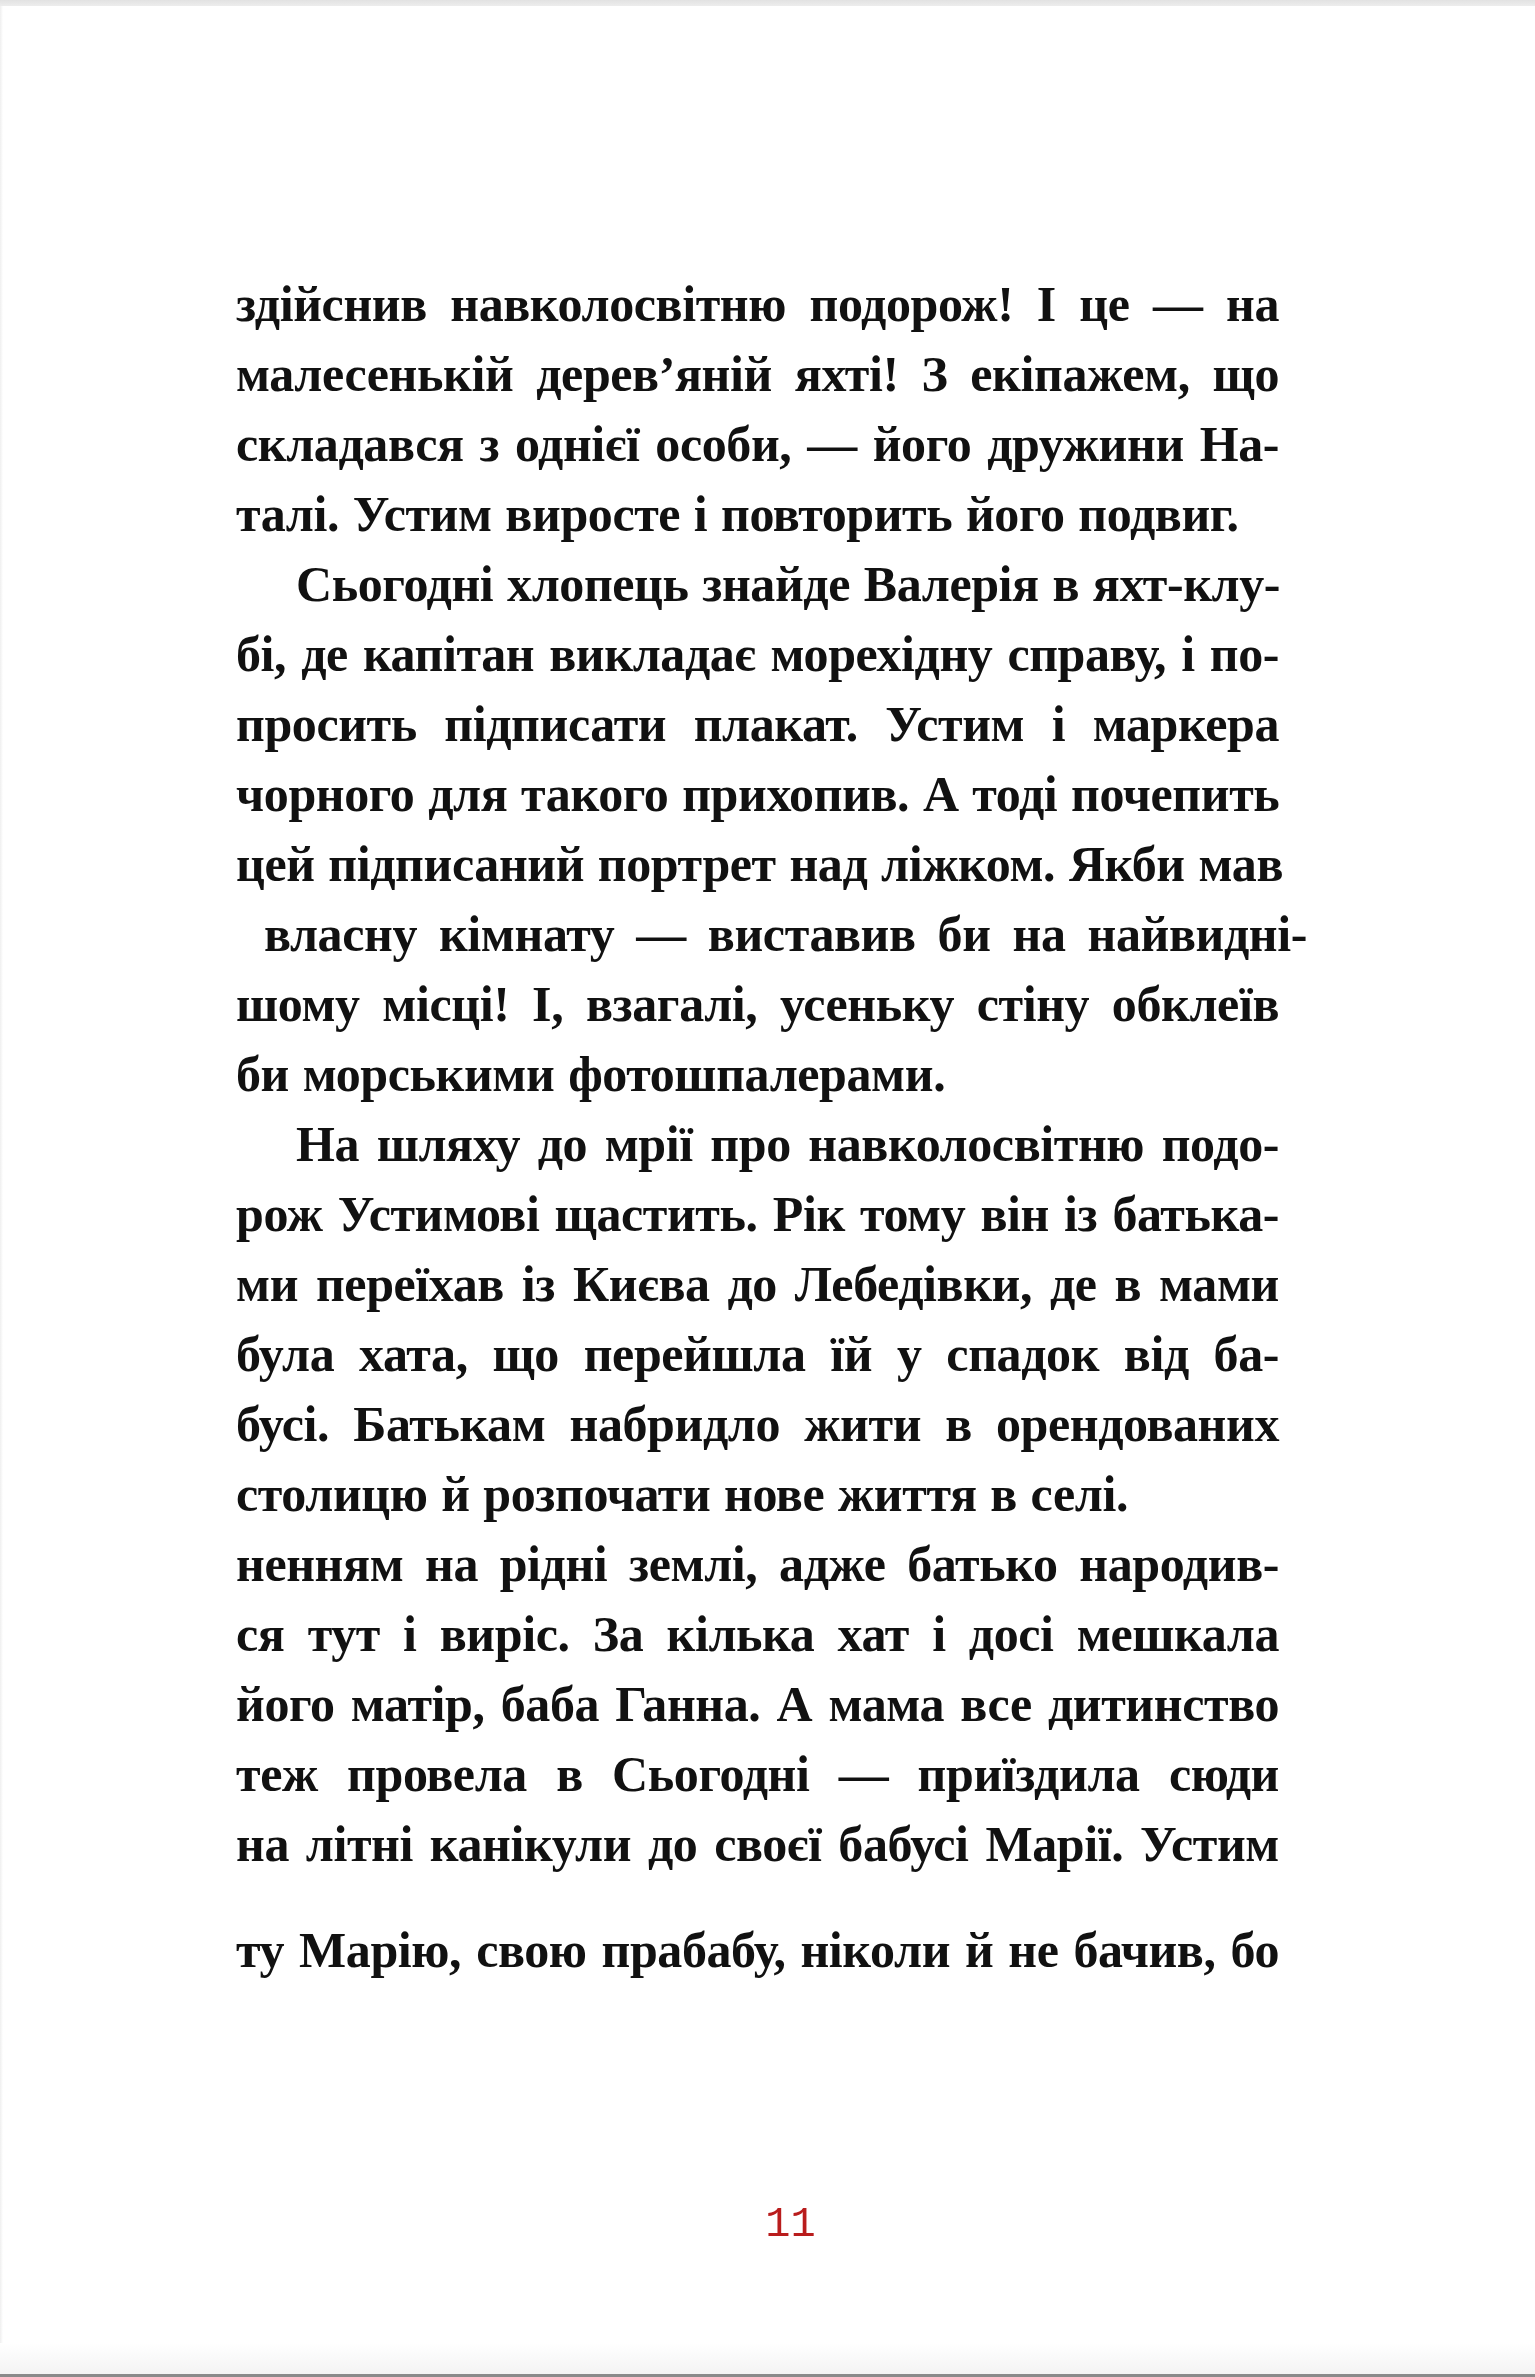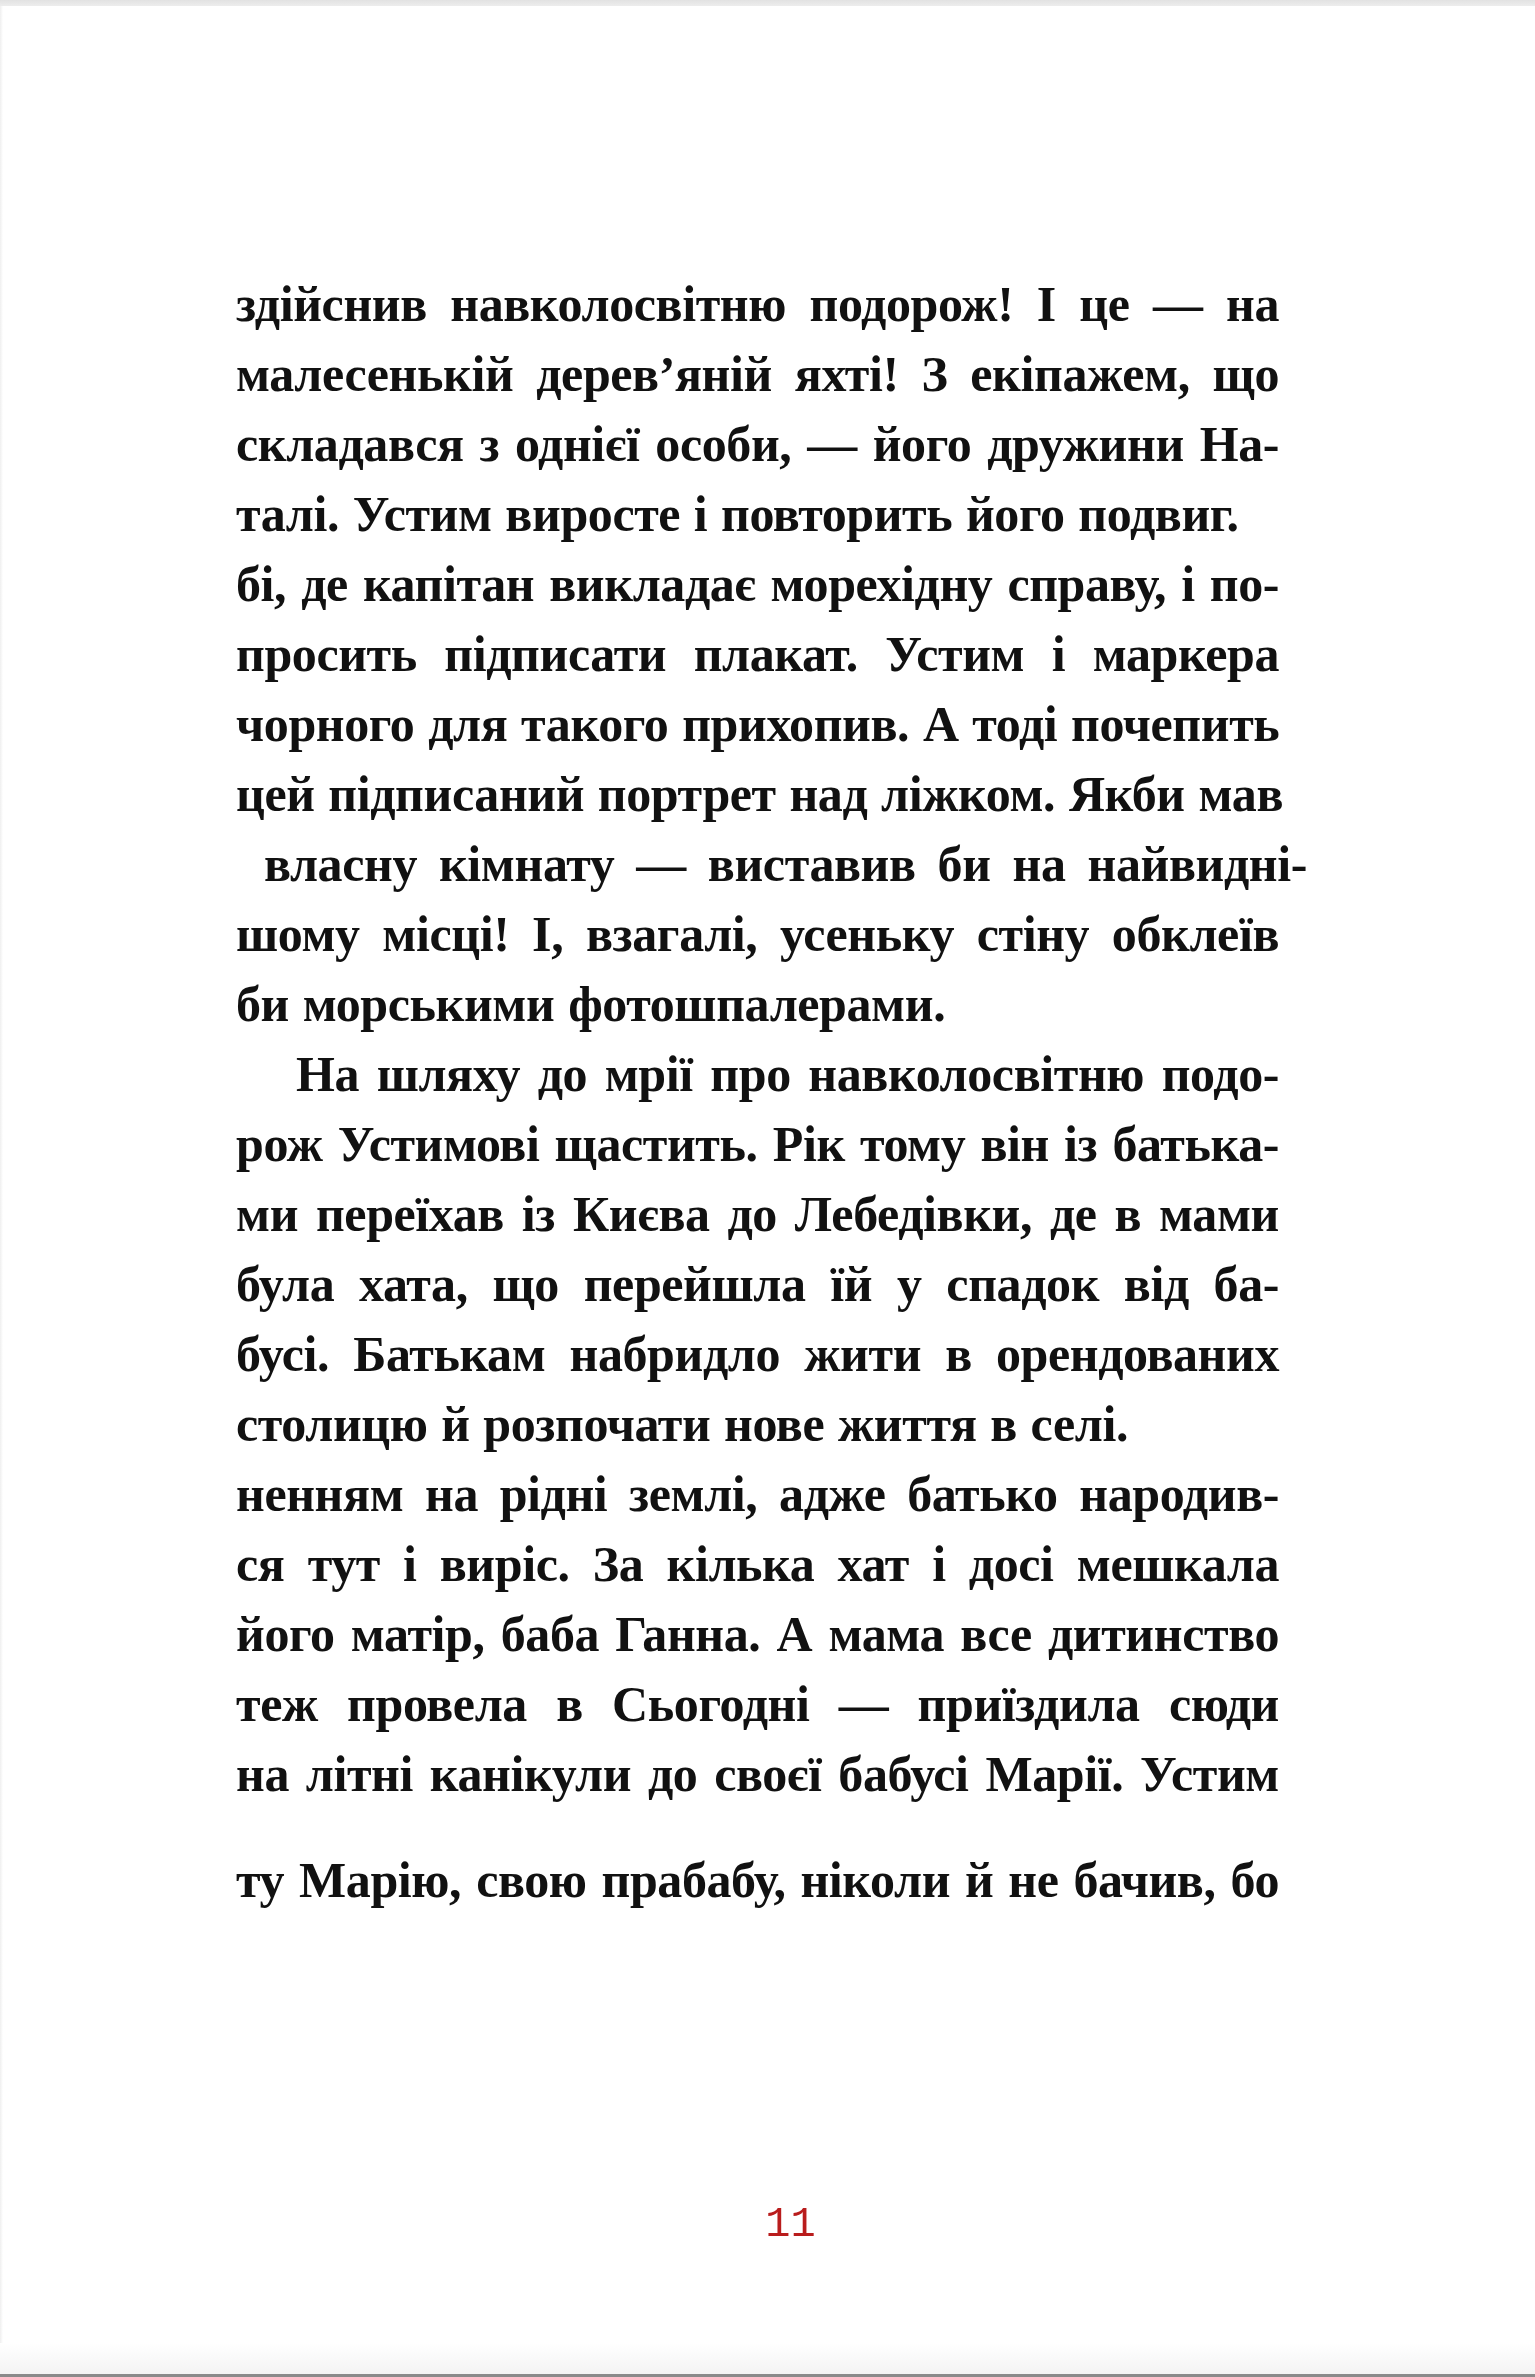--- a/index.html
+++ b/index.html
@@ -94,20 +94,21 @@
   <div class="text-block">
 
     <div>
       <span class="line" style="display: block; width: 1043px;">здійснив навколосвітню подорож! І це — на</span>
       <span class="line" style="display: block; width: 1043px;">малесенькій дерев’яній яхті! З екіпажем, що</span>
       <span class="line" style="display: block; width: 1043px;">складався з однієї особи, — його дружини На-</span>
       <span class="line last" style="display: block; width: auto;">талі. Устим виросте і повторить його подвиг.</span>
     </div>
 
     <div>
+      <span class="line indent" style="display: block; width: 983px;">Сьогодні хлопець знайде Валерія в яхт-клу-</span>
       <span class="line" style="display: block; width: 1043px;">бі, де капітан викладає морехідну справу, і по-</span>
       <span class="line" style="display: block; width: 1043px;">просить підписати плакат. Устим і маркера</span>
       <span class="line" style="display: block; width: 1043px;">чорного для такого прихопив. А тоді почепить</span>
       <span class="line" style="display: block; width: 1043px;">цей підписаний портрет над ліжком. Якби мав</span>
       <span class="line" style="display: block; width: 1043px; margin-left: 28px;">власну кімнату — виставив би на найвидні-</span>
       <span class="line" style="display: block; width: 1043px;">шому місці! І, взагалі, усеньку стіну обклеїв</span>
       <span class="line last" style="display: block; width: auto;">би морськими фотошпалерами.</span>
     </div>
 
     <div>

